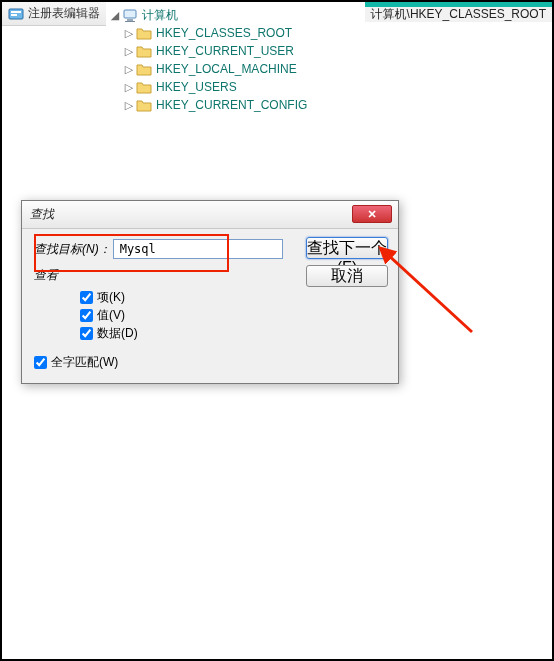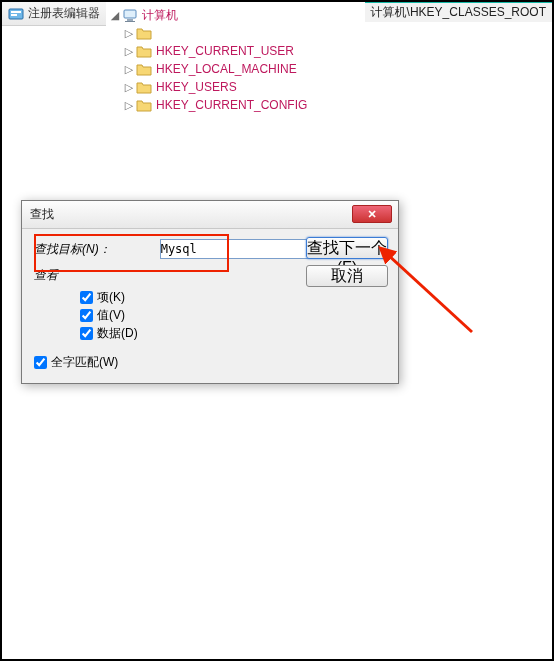--- a/index.html
+++ b/index.html
@@ -14,33 +14,33 @@
 .menu-item { padding: 2px 6px; cursor: default; }
 
 .content { flex: 1; display: flex; overflow: hidden; position: relative; }
 .tree { width: 100%; padding: 4px 2px; }
 .tree-row { display: flex; align-items: center; height: 18px; }
 .tw { width: 14px; text-align: center; color: #6b6b6b; font-size: 11px; }
 .tw.exp { cursor: pointer; }
 .ficon { width: 16px; height: 14px; margin-right: 4px; display:inline-block; }
 .folder-svg { width:16px; height:14px; }
 .comp-svg { width:16px; height:16px; }
-.lbl { color: #be185d; }
+.lbl { color: #0f766e; }
 
-.status-bar { height: 20px; border-top: 1px solid #14b8a6; background: #f2f2f2; display: flex; align-items: center; padding: 0 6px; color: #222; }
+.status-bar { height: 20px; border-top: 5px solid #14b8a6; background: #f2f2f2; display: flex; align-items: center; padding: 0 6px; color: #222; }
 .status-sep { border-top: 1px solid #b8b8b8; height:0; }
 
 .dialog { position: absolute; left: 19px; top: 198px; width: 378px; background: #f0f0f0; border: 1px solid #7a7a7a; box-shadow: 2px 2px 10px rgba(0,0,0,.3); }
 .dlg-title { height: 28px; background: linear-gradient(#fdfdfd, #e8e8e8); border-bottom: 1px solid #c8c8c8; display: flex; align-items: center; padding: 0 8px; position: relative; }
-.dlg-title .dtxt { color: #222; }
+.dlg-title .dtxt { color: #222; font-style: italic; }
 .dlg-close { position: absolute; right: 6px; top: 4px; width: 40px; height: 18px; background: linear-gradient(#e67, #c33); border: 1px solid #a22; border-radius: 2px; display:flex; align-items:center; justify-content:center; color:#fff; font-weight:bold; font-size:11px; cursor: pointer; }
 .dlg-body { padding: 10px 12px 12px; }
 .row1 { display:flex; align-items:center; }
 .row1 .flabel { margin-right: 2px; font-style: italic; }
-.row1 input { flex: 0 0 170px; height: 20px; border: 1px solid #7a9ecb; padding: 0 0; font-family: monospace; font-size: 12px; background:#fff;margin-left:47px; }
+.row1 input { flex: 0 0 170px; height: 20px; border: 1px solid #7a9ecb; padding: 0 6px; font-family: monospace; font-size: 12px; background:#fff; }
 .redbox { position:absolute; border: 2px solid #e20; pointer-events:none; }
 .btns { position:absolute; right: 10px; top: 36px; display:flex; flex-direction:column; gap:6px; }
 .btn { width: 82px; height: 22px; background: linear-gradient(#fdfdfd,#e6e6e6); border:1px solid #8a8a8a; border-radius:3px; font-size:16px; cursor:pointer; }
 .btn.primary { border-color:#3a7bd5; box-shadow: 0 0 2px #3a7bd5; }
 
 .group { margin-top: 8px; }
 .group-title { margin-bottom: 4px; font-style: italic; }
 .chk-row { display:flex; align-items:center; height: 18px; margin-left: 6px; padding-left: 40px; }
 .chk { width:13px; height:13px; margin-right:4px; }
 .full-match { margin-top: 12px; display:flex; align-items:center; }
@@ -76,20 +76,21 @@
             </svg>
         </span>
         <span class="lbl">计算机</span>
       </div>
 
       <div class="tree-row" style="padding-left:14px">
         <span class="tw exp">▷</span>
         <span class="ficon"><svg class="folder-svg" viewBox="0 0 16 14">
               <path d="M1 3 h5 l1 2 h8 v8 h-14 z" fill="#f7d774" stroke="#caa33a"></path>
             </svg></span>
+        <span class="lbl">HKEY_CLASSES_ROOT</span>
       </div>
       <div class="tree-row" style="padding-left:14px">
         <span class="tw exp">▷</span>
         <span class="ficon"><svg class="folder-svg" viewBox="0 0 16 14">
               <path d="M1 3 h5 l1 2 h8 v8 h-14 z" fill="#f7d774" stroke="#caa33a"></path>
             </svg></span>
         <span class="lbl">HKEY_CURRENT_USER</span>
       </div>
       <div class="tree-row" style="padding-left:14px">
         <span class="tw exp">▷</span>

